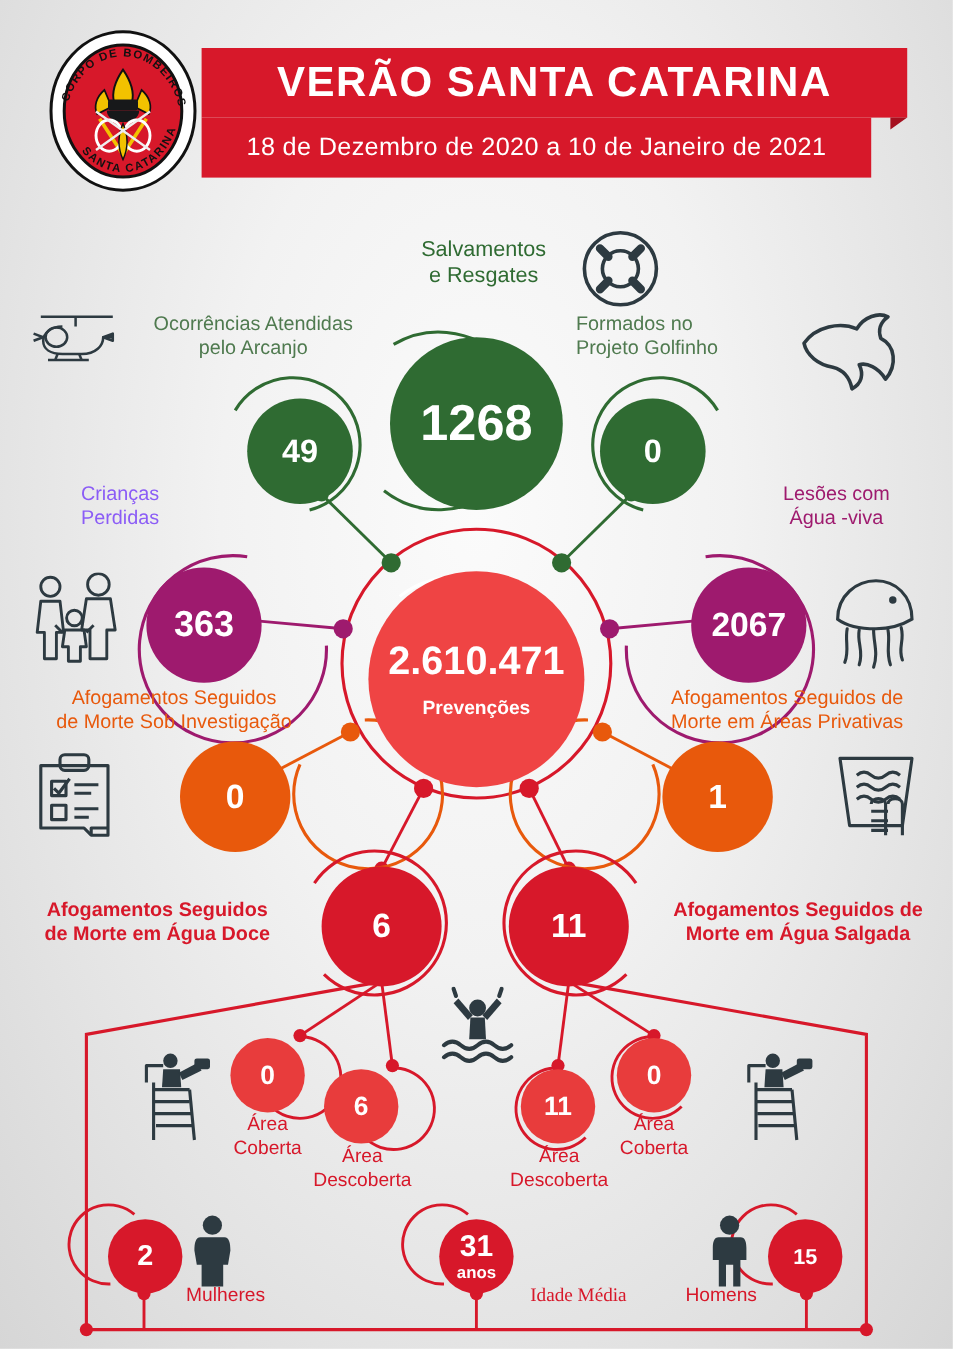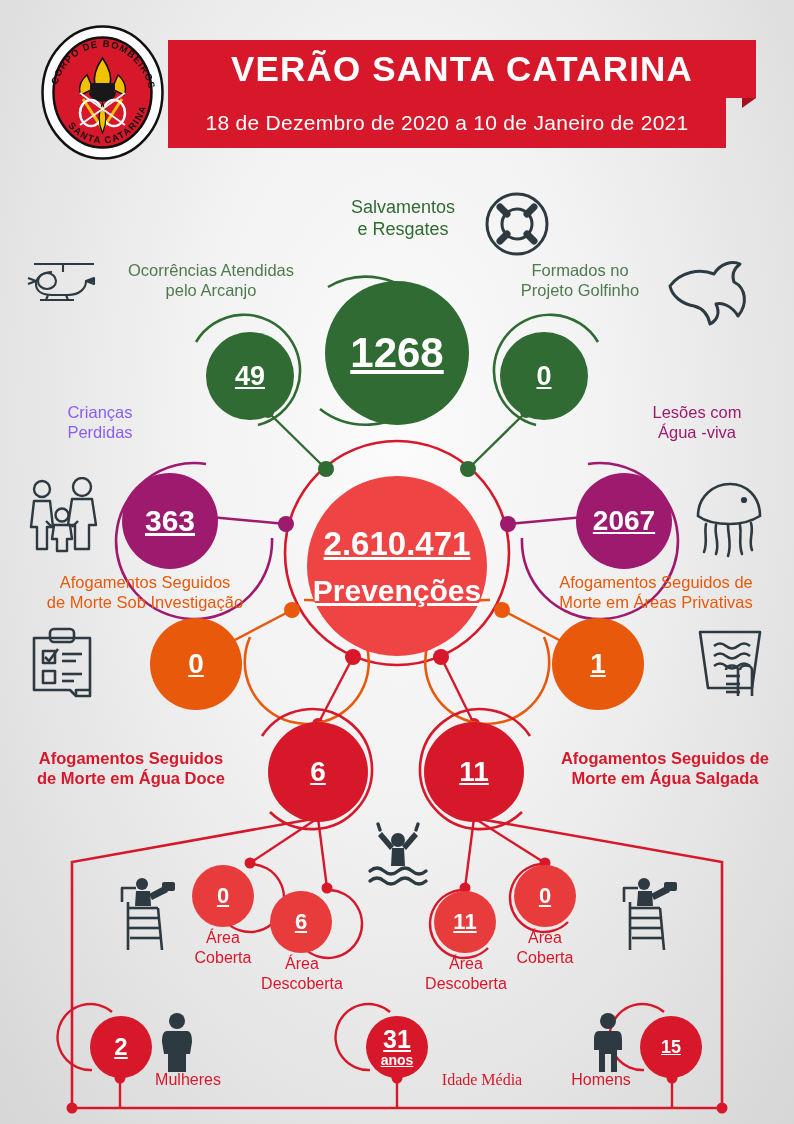--- a/index.html
+++ b/index.html
@@ -34,21 +34,21 @@
     display:flex; align-items:center; justify-content:center;
     color:#fff; font-size:21px; letter-spacing:.3px;
   }
   .crest{
     position:absolute; left:35px; top:25px; width:135px; height:135px;
   }
 
   
   .bub{ position:absolute; border-radius:50%; display:flex; flex-direction:column;
         align-items:center; justify-content:center; color:#fff; font-weight:bold;
-        line-height:1; z-index:6;text-decoration:underline; }
+        line-height:1; z-index:6; }
 
   .lbl{ position:absolute; z-index:7; line-height:1.22; }
   .ico{ position:absolute; z-index:7; }
 
   svg.conn{ position:absolute; left:0; top:0; width:794px; height:1124px; z-index:2; }
   .icn-svg{ display:block; }
 </style>
 </head>
 <body>
 
@@ -202,35 +202,35 @@
         <line x1="44" y1="45" x2="46" y2="50"></line>
         <line x1="6" y1="28" x2="14" y2="31"></line>
         <line x1="6" y1="34" x2="14" y2="31"></line>
       </g>
     </svg>
   </div>
 
   <div class="bub" style="left:500px; top:332px; width:88px; height:88px; background:#2F6B32; font-size:27px;">
     <span>0</span>
   </div>
-  <div class="lbl" style="left:480px; top:260px; width:200px; text-align:center; color:#4F7A4F; font-size:16.5px;">
+  <div class="lbl" style="left:480px; top:260px; width:200px; text-align:left; color:#4F7A4F; font-size:16.5px;">
     <div>Formados no</div>
     <div>Projeto Golfinho</div>
   </div>
   <div class="ico" style="left:662px; top:258px;">
     <svg width="92" height="72" viewBox="0 0 92 72" class="icn-svg">
       <path d="M8 28 C18 14 38 10 52 16 C58 6 70 2 78 6 C70 12 70 18 72 24
                C84 30 86 46 76 58 C70 48 60 44 54 46 C58 54 56 62 48 66
                C46 56 40 50 32 48 C20 46 10 38 8 28 Z" fill="none" stroke="#2D3A41" stroke-width="3" stroke-linejoin="round"></path>
     </svg>
   </div>
 
   <div class="bub" style="left:307px; top:476px; width:180px; height:180px; background:#ef4444;">
     <span style="font-size:33px;">2.610.471</span>
-    <span style="font-size:30px; margin-top:16px;">Prevenções</span>
+    <span style="font-size:16px; margin-top:16px;">Prevenções</span>
   </div>
 
   <div class="bub" style="left:122px; top:473px; width:96px; height:96px; background:#9E1A6E; font-size:30px;">
     <span>363</span>
   </div>
   <div class="lbl" style="left:20px; top:402px; width:160px; text-align:center; color:#8b5cf6; font-size:16.5px;">
     <div>Crianças</div>
     <div>Perdidas</div>
   </div>
   <div class="ico" style="left:26px; top:477px;">

